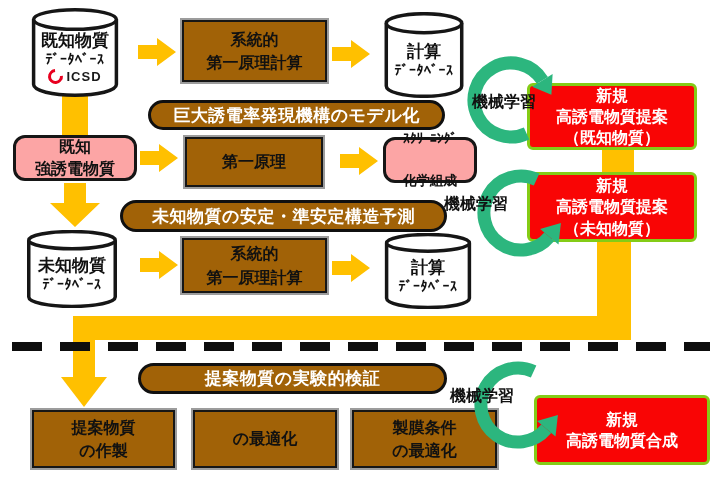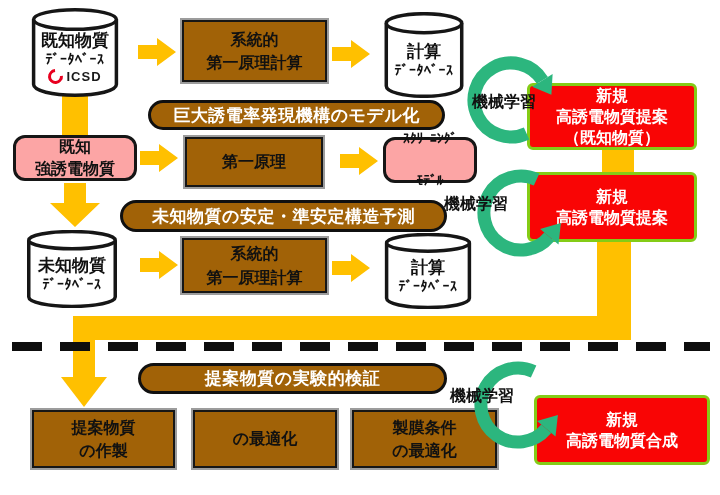--- a/index.html
+++ b/index.html
@@ -165,41 +165,42 @@
     <span>の最適化</span>
   </div>
 
   <div class="rbox node" style="left:13px;top:135px;width:118px;height:40px">
     <span>既知</span>
     <span>強誘電物質</span>
   </div>
 
   <div class="rbox small node" style="left:383px;top:137px;width:88px;height:40px">
     <span>ｽｸﾘｰﾆﾝｸﾞ</span>
-    <span>ﾓﾃﾞﾙ</span>
+    <span>化学組成</span>
   </div>
 
   <div class="pill node" style="left:148px;top:100px;width:291px;height:24px">
     <span>巨大誘電率発現機構のモデル化</span>
   </div>
   <div class="pill node" style="left:138px;top:363px;width:303px;height:25px">
     <span>提案物質の実験的検証</span>
   </div>
   <div class="pill node" style="left:120px;top:200px;width:321px;height:26px">
     <span>未知物質の安定・準安定構造予測</span>
   </div>
 
   <div class="redbox node" style="left:527px;top:83px;width:164px;height:61px;z-index:5">
     <span>新規</span>
     <span>高誘電物質提案</span>
     <span>（既知物質）</span>
   </div>
   <div class="redbox node" style="left:527px;top:172px;width:164px;height:64px;z-index:5">
     <span>新規</span>
     <span>高誘電物質提案</span>
+    <span>（未知物質）</span>
   </div>
   <div class="redbox node" style="left:534px;top:395px;width:170px;height:64px;z-index:5">
     <span>新規</span>
     <span>高誘電物質合成</span>
   </div>
 
   <svg class="abs green-arrow" style="left:463px;top:46px" width="104" height="108" viewBox="0 0 104 108">
     <path d="M63.6,87.5 A37,37 0 1 1 79.4,34.4" fill="none" stroke="#2CB67E" stroke-width="13"></path>
     <polygon points="69.2,40.8 89.6,28.0 88.4,48.8" fill="#2CB67E"></polygon>
   </svg>

